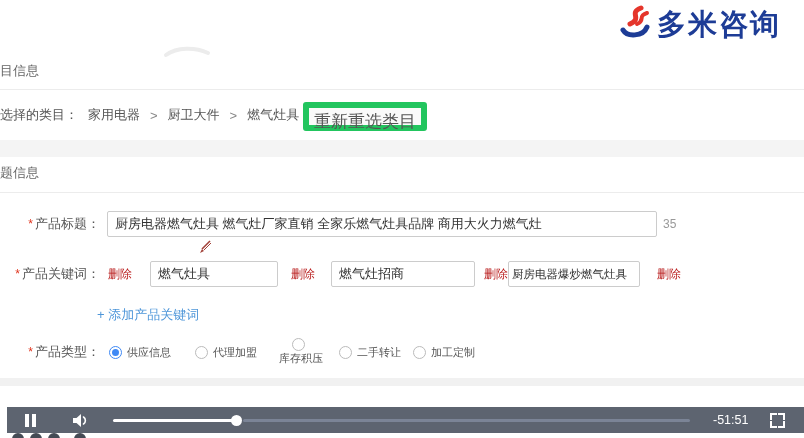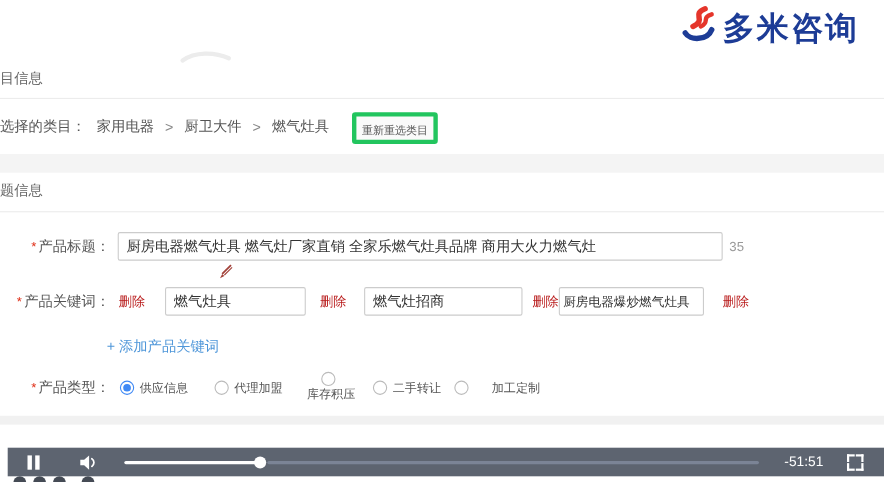--- a/index.html
+++ b/index.html
@@ -10,22 +10,22 @@
   
   .swoosh{position:absolute;left:163px;top:44px;}
   
   .sec-heading{position:absolute;left:-13px;font-size:13px;color:#666;white-space:nowrap;}
   .divider{position:absolute;left:0;right:0;height:1px;background:#ececec;}
   .grayband{position:absolute;left:0;right:0;background:#f4f4f4;}
   
   .cat-row{position:absolute;top:106px;left:-13px;font-size:13px;color:#555;display:flex;align-items:center;white-space:nowrap;}
   .crumb{margin-left:10px;}
   .crumb-sep{margin-left:10px;color:#888;}
-  .reselect-btn{position:absolute;left:320px;top:102px;height:29px;line-height:27px;padding:0 5px;
-    border:4px solid #22c55e;border-radius:3px;background:#fafafa;font-size:10px;color:#555;box-sizing:border-box;cursor:pointer;}
+  .reselect-btn{position:absolute;left:303px;top:102px;height:29px;line-height:27px;padding:0 5px;
+    border:6px solid #22c55e;border-radius:3px;background:#fafafa;font-size:17px;color:#555;box-sizing:border-box;cursor:pointer;}
   
   .form-row{position:absolute;left:12px;display:flex;align-items:center;}
   .f-label{width:88px;text-align:right;font-size:13px;color:#555;white-space:nowrap;flex:0 0 88px;}
   .req{color:#e0331c;margin-right:2px;font-size:12px;}
   .txt-input{height:26px;border:1px solid #ccc;border-radius:2px;padding:0 7px;font-size:13px;color:#333;
     box-sizing:border-box;background:#fff;font-family:inherit;outline:none;}
   #title-input{margin-left:7px;width:550px;}
   .counter{margin-left:6px;font-size:12px;color:#999;}
   .pencil{position:absolute;left:198px;top:240px;}
   .del-link{font-size:12px;color:#b91c1c;cursor:pointer;white-space:nowrap;}
@@ -38,21 +38,21 @@
   .kw4{width:132px;font-size:11.5px;padding:0 3px;}
   .kw-del4{margin-left:17px;}
   .add-link{position:absolute;left:97px;top:306px;font-size:13px;color:#4e96d9;cursor:pointer;white-space:nowrap;}
   
   .radio-opt{display:flex;align-items:center;cursor:pointer;}
   .radio{width:13px;height:13px;border:1px solid #bbb;border-radius:50%;box-sizing:border-box;
     display:inline-flex;align-items:center;justify-content:center;background:#fff;}
   .radio.checked{border-color:#3f89f5;}
   .radio.checked::after{content:"";width:7px;height:7px;border-radius:50%;background:#3f89f5;}
   .radio-label{margin-left:5px;font-size:11px;color:#555;white-space:nowrap;}
-  .ml1{margin-left:9px;}.ml2{margin-left:24px;}.ml3{margin-left:17px;flex-direction:column;}.ml4{margin-left:16px;}.ml5{margin-left:12px;gap:16px;}
+  .ml1{margin-left:9px;}.ml2{margin-left:24px;}.ml3{margin-left:17px;flex-direction:column;}.ml4{margin-left:16px;}.ml5{margin-left:12px;}
   
   .player{position:absolute;left:7px;right:0;top:407px;height:26px;background:#5d6470;display:flex;align-items:center;}
   .pause-btn{margin-left:18px;display:flex;gap:3px;cursor:pointer;}
   .pause-btn span{width:4px;height:13px;background:#fff;display:block;}
   .volume-btn{margin-left:36px;cursor:pointer;display:flex;}
   .track{margin-left:25px;position:relative;width:577px;height:3px;background:transparent;cursor:pointer;}
   .track .played{position:absolute;left:0;top:0;height:3px;width:124px;background:#fff;border-radius:2px;}
   .track .rest{position:absolute;left:130px;right:0;top:0;height:3px;background:#7b8496;border-radius:2px;}
   .track .handle{position:absolute;left:118px;top:-4px;width:11px;height:11px;border-radius:50%;background:#fff;}
   .time{margin-left:23px;font-size:12.5px;color:#fff;white-space:nowrap;}

